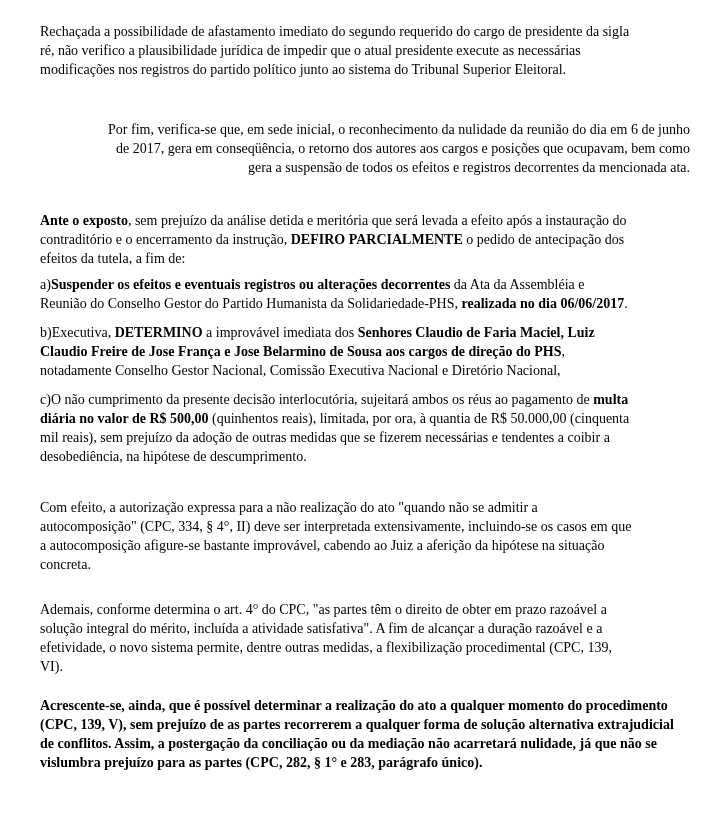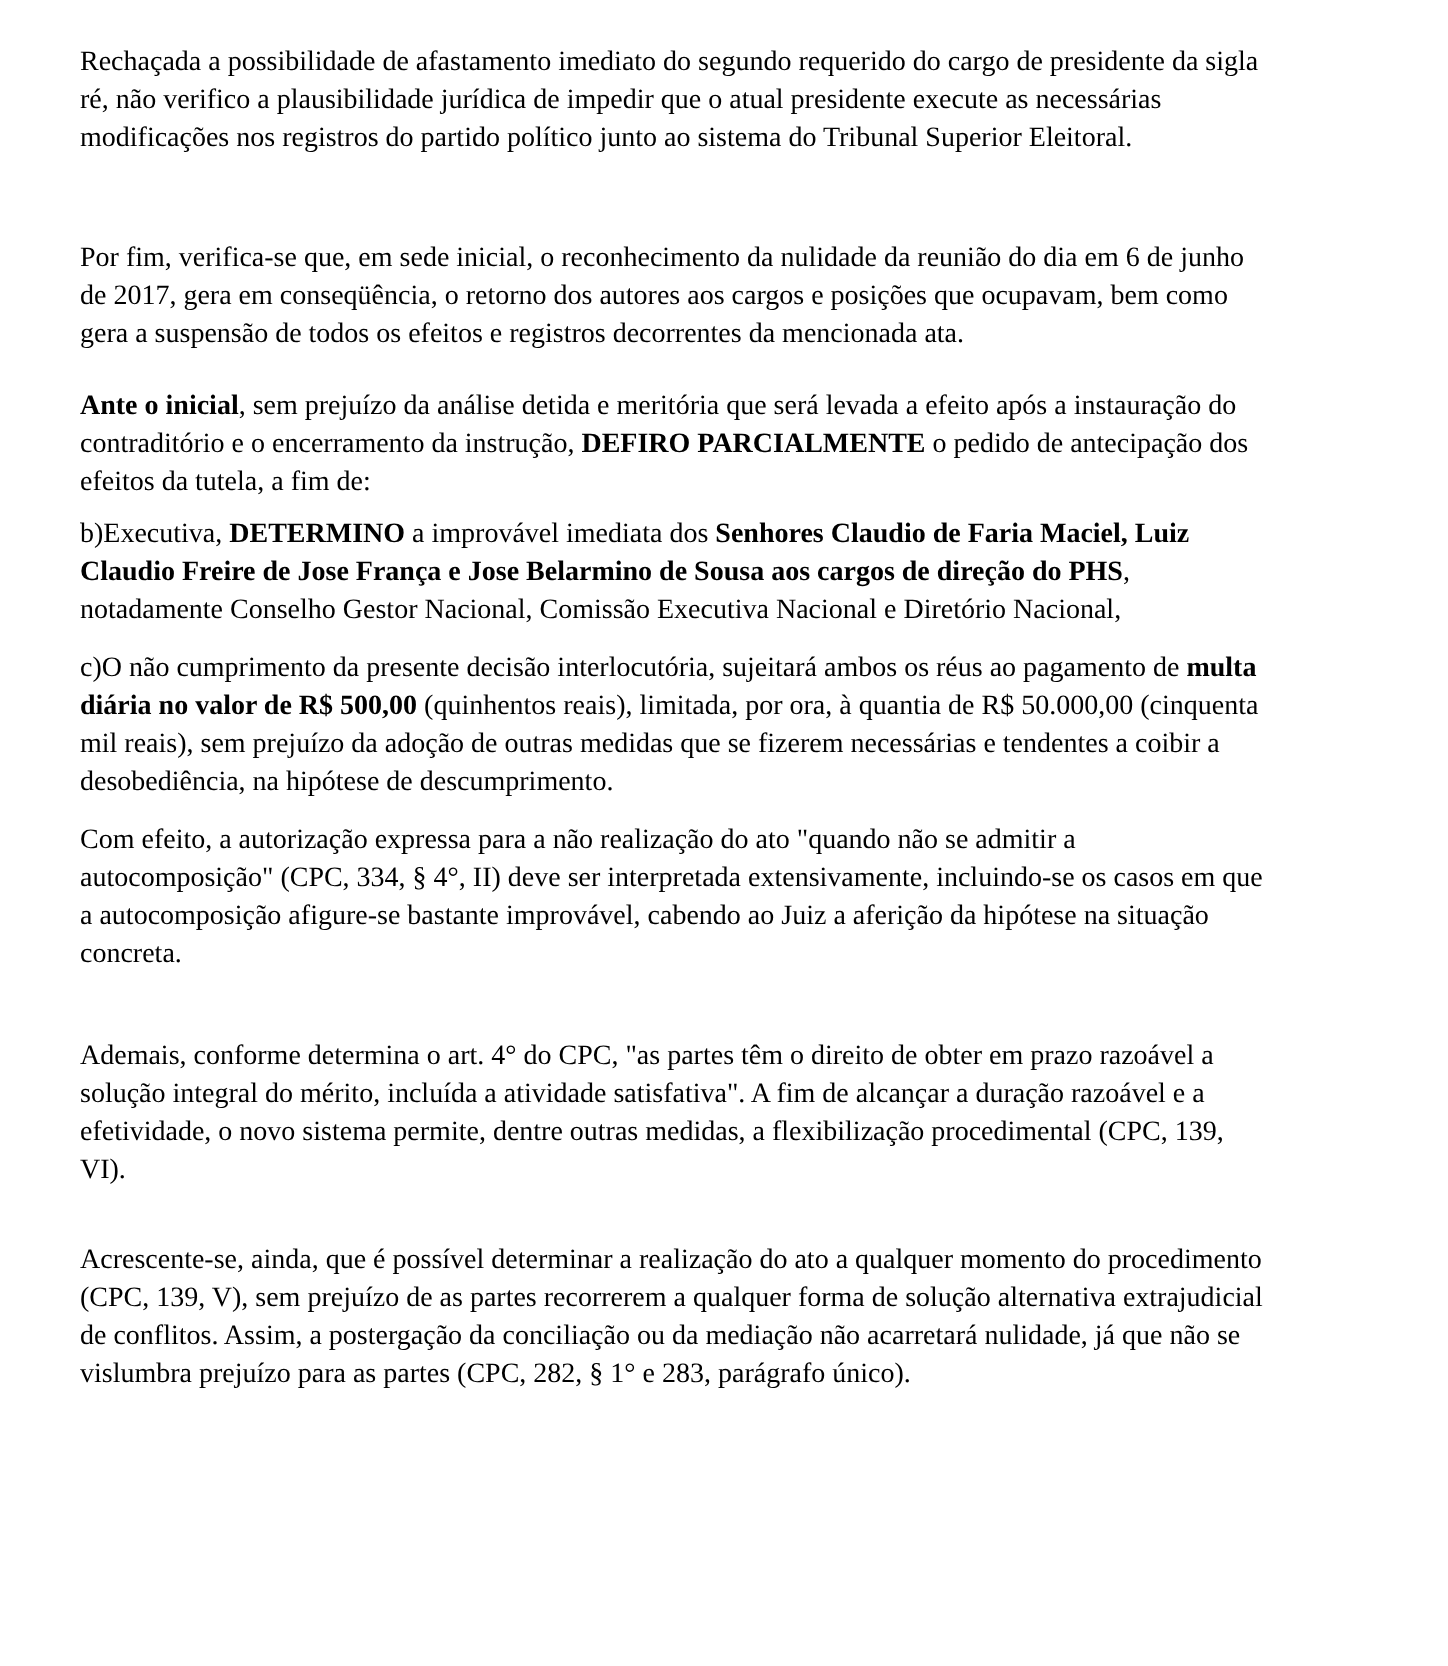--- a/index.html
+++ b/index.html
@@ -21,21 +21,21 @@
     line-height: 19px;
     color: #000000;
   }
   .doc p {
     margin: 0;
     white-space: pre-wrap;
   }
   .doc b { font-weight: bold; }
   
   .doc p:nth-of-type(1) { margin-bottom: 41px; }
-  .doc p:nth-of-type(2) { margin-bottom: 17px; }
+  .doc p:nth-of-type(2) { margin-bottom: 34px; text-align: right; }
   .doc p:nth-of-type(3) { margin-bottom: 7px;  }
   .doc p:nth-of-type(4) { margin-bottom: 10px; }
   .doc p:nth-of-type(5) { margin-bottom: 10px; }
   .doc p:nth-of-type(6) { margin-bottom: 32px; }
   .doc p:nth-of-type(7) { margin-bottom: 26px; }
   .doc p:nth-of-type(8) { margin-bottom: 20px; }
   .doc p:nth-of-type(9) { margin-bottom: 19px; font-weight: bold; }
 </style>
 </head>
 <body>
@@ -44,24 +44,26 @@
   <div class="doc">
 
     <p><span>Rechaçada a possibilidade de afastamento imediato do segundo requerido do cargo de presidente da sigla
 ré, não verifico a plausibilidade jurídica de impedir que o atual presidente execute as necessárias
 modificações nos registros do partido político junto ao sistema do Tribunal Superior Eleitoral.</span></p>
 
     <p><span>Por fim, verifica-se que, em sede inicial, o reconhecimento da nulidade da reunião do dia em 6 de junho
 de 2017, gera em conseqüência, o retorno dos autores aos cargos e posições que ocupavam, bem como
 gera a suspensão de todos os efeitos e registros decorrentes da mencionada ata.</span></p>
 
-    <p><b>Ante o inicial</b><span>, sem prejuízo da análise detida e meritória que será levada a efeito após a instauração do
+    <p><b>Ante o exposto</b><span>, sem prejuízo da análise detida e meritória que será levada a efeito após a instauração do
 contraditório e o encerramento da instrução, </span><b>DEFIRO PARCIALMENTE</b><span> o pedido de antecipação dos
 efeitos da tutela, a fim de:</span></p>
 
+    <p><span>a)</span><b>Suspender os efeitos e eventuais registros ou alterações decorrentes</b><span> da Ata da Assembléia e
+Reunião do Conselho Gestor do Partido Humanista da Solidariedade-PHS, </span><b>realizada no dia 06/06/2017</b><span>.</span></p>
 
     <p><span>b)Executiva, </span><b>DETERMINO</b><span> a improvável imediata dos </span><b>Senhores Claudio de Faria Maciel, Luiz
 Claudio Freire de Jose França e Jose Belarmino de Sousa aos cargos de direção do PHS</b><span>,
 notadamente Conselho Gestor Nacional, Comissão Executiva Nacional e Diretório Nacional,</span></p>
 
     <p><span>c)O não cumprimento da presente decisão interlocutória, sujeitará ambos os réus ao pagamento de </span><b>multa
 diária no valor de R$ 500,00</b><span> (quinhentos reais), limitada, por ora, à quantia de R$ 50.000,00 (cinquenta
 mil reais), sem prejuízo da adoção de outras medidas que se fizerem necessárias e tendentes a coibir a
 desobediência, na hipótese de descumprimento.</span></p>
 

